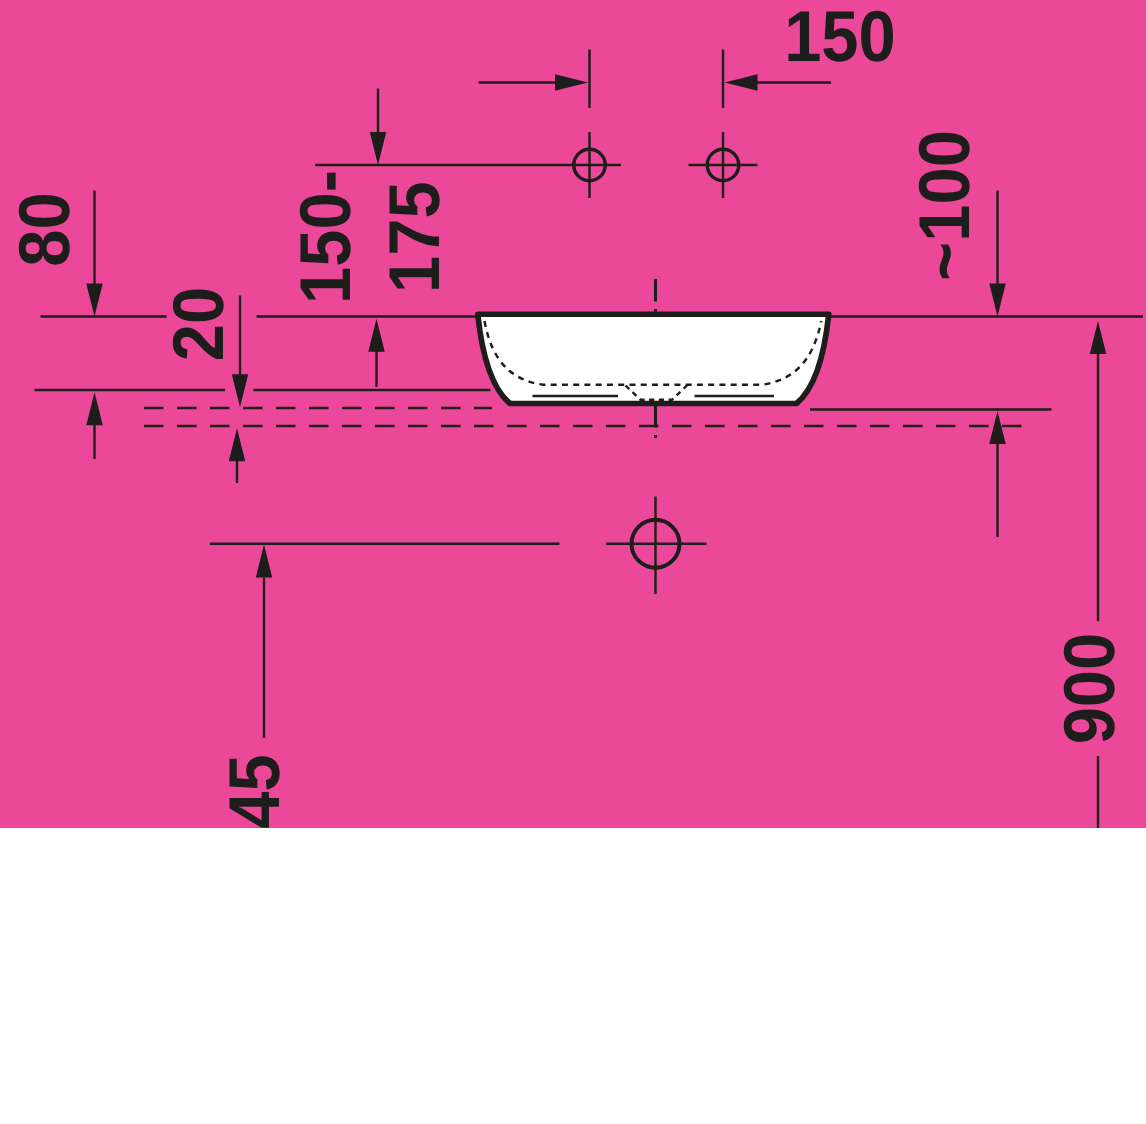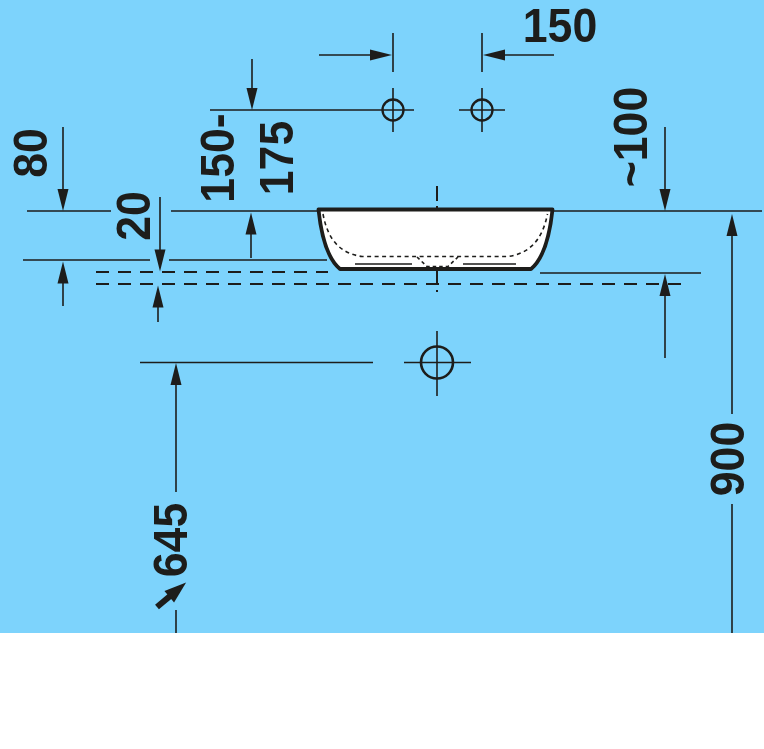--- a/index.html
+++ b/index.html
@@ -4,22 +4,22 @@
 <style>
   html, body {
     margin: 0;
     padding: 0;
     background: #ffffff;
     font-family: "Liberation Sans", sans-serif;
   }
   .canvas {
     position: relative;
     width: 764px;
-    height: 633px;
-    background: #7dd3fc;
+    height: 552px;
+    background: #ec4899;
     overflow: hidden;
   }
   .linework {
     position: absolute;
     left: 0;
     top: 0;
   }
   .dim-label {
     position: absolute;
     color: #1d1d1b;

